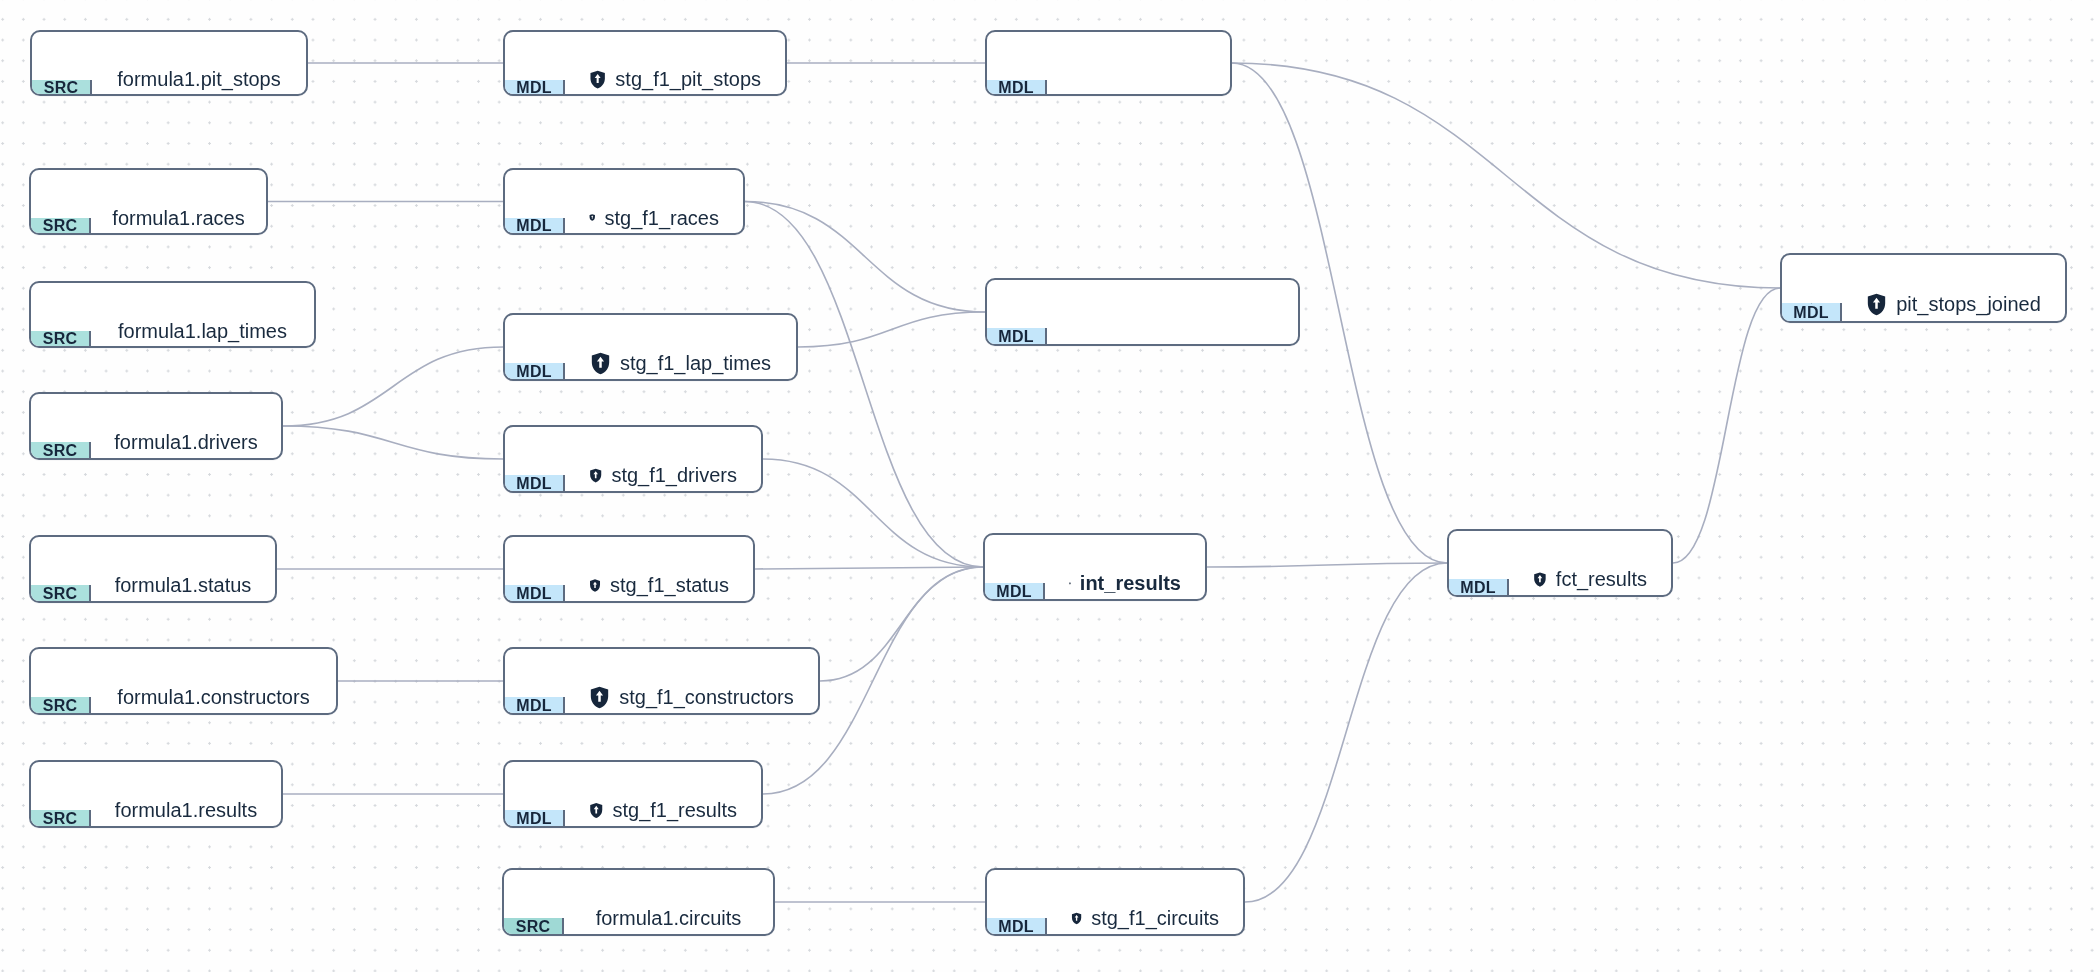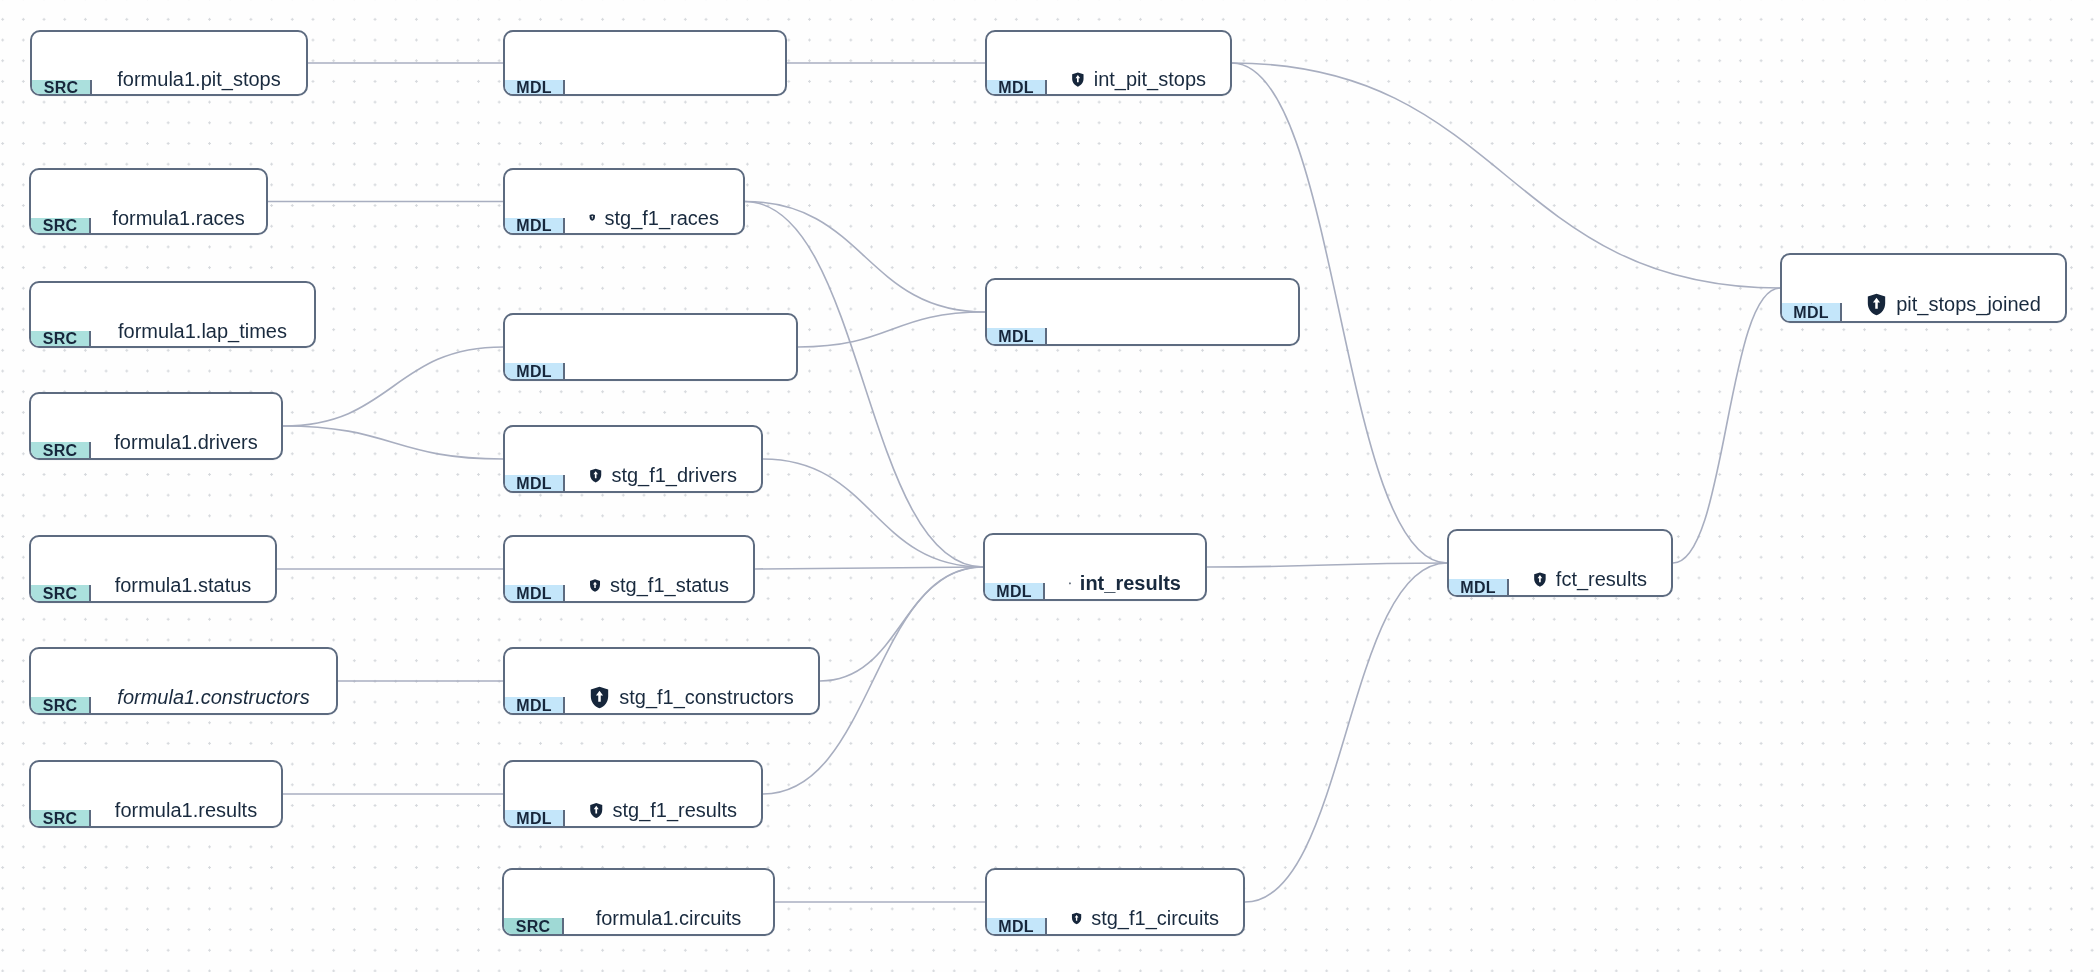--- a/index.html
+++ b/index.html
@@ -168,21 +168,21 @@
       <div class="node" style="left: 29px; top: 647px; width: 309px; height: 68px; border-color: rgb(93, 107, 128); background: rgb(255, 255, 255);">
         <div class="badge" style="background: rgb(171, 224, 221); border-right-color: rgb(93, 107, 128);">
           <svg class="icon" width="27" height="27" viewBox="0 0 24 24" fill="none" stroke="#16263b" stroke-width="1.9" stroke-linecap="round" stroke-linejoin="round">
             <ellipse cx="12" cy="5.4" rx="7.2" ry="3.1"></ellipse>
             <path d="M4.8 5.4v6.3c0 1.7 3.2 3.1 7.2 3.1s7.2-1.4 7.2-3.1V5.4"></path>
             <path d="M4.8 11.7v6.3c0 1.7 3.2 3.1 7.2 3.1s7.2-1.4 7.2-3.1v-6.3"></path>
           </svg>
           <span class="badge-label">SRC</span>
         </div>
         <div class="body">
-          <span class="label" style="color: rgb(25, 42, 62); font-style: italic;">formula1.constructors</span>
+          <span class="label" style="color: rgb(25, 42, 62);">formula1.constructors</span>
         </div>
       </div>
       <div class="node" style="left: 29px; top: 760px; width: 254px; height: 68px; border-color: rgb(93, 107, 128); background: rgb(255, 255, 255);">
         <div class="badge" style="background: rgb(171, 224, 221); border-right-color: rgb(93, 107, 128);">
           <svg class="icon" width="27" height="27" viewBox="0 0 24 24" fill="none" stroke="#16263b" stroke-width="1.9" stroke-linecap="round" stroke-linejoin="round">
             <ellipse cx="12" cy="5.4" rx="7.2" ry="3.1"></ellipse>
             <path d="M4.8 5.4v6.3c0 1.7 3.2 3.1 7.2 3.1s7.2-1.4 7.2-3.1V5.4"></path>
             <path d="M4.8 11.7v6.3c0 1.7 3.2 3.1 7.2 3.1s7.2-1.4 7.2-3.1v-6.3"></path>
           </svg>
           <span class="badge-label">SRC</span>
@@ -206,20 +206,27 @@
       </div>
       <div class="node" style="left: 503px; top: 30px; width: 284px; height: 66px; border-color: rgb(93, 107, 128); background: rgb(255, 255, 255);">
         <div class="badge" style="background: rgb(196, 230, 250); border-right-color: rgb(93, 107, 128);">
           <svg class="icon" width="29" height="29" viewBox="0 0 24 24" fill="none" stroke="#16263b" stroke-width="1.8" stroke-linecap="round" stroke-linejoin="round">
             <path d="M12 2.6 20.4 7v10L12 21.4 3.6 17V7Z"></path>
             <path d="M3.6 7 12 11.4 20.4 7"></path>
             <path d="M12 11.4V21.4"></path>
           </svg>
           <span class="badge-label">MDL</span>
         </div>
+        <div class="body">
+          <svg class="icon" width="21" height="23" viewBox="0 0 20 22">
+            <path fill="#16263b" d="M10 .8 18.3 3.4 V9.6 C18.3 15.3 15 19.5 10 21.4 C5 19.5 1.7 15.3 1.7 9.6 V3.4 Z"></path>
+            <path fill="#ffffff" d="M10 4.6 L13.4 9.2 H11.2 V15 H8.8 V9.2 H6.6 Z"></path>
+          </svg>
+          <span class="label" style="color: rgb(25, 42, 62);">stg_f1_pit_stops</span>
+        </div>
       </div>
       <div class="node" style="left: 503px; top: 168px; width: 242px; height: 67px; border-color: rgb(93, 107, 128); background: rgb(255, 255, 255);">
         <div class="badge" style="background: rgb(196, 230, 250); border-right-color: rgb(93, 107, 128);">
           <svg class="icon" width="29" height="29" viewBox="0 0 24 24" fill="none" stroke="#16263b" stroke-width="1.8" stroke-linecap="round" stroke-linejoin="round">
             <path d="M12 2.6 20.4 7v10L12 21.4 3.6 17V7Z"></path>
             <path d="M3.6 7 12 11.4 20.4 7"></path>
             <path d="M12 11.4V21.4"></path>
           </svg>
           <span class="badge-label">MDL</span>
         </div>
@@ -233,20 +240,27 @@
       </div>
       <div class="node" style="left: 503px; top: 313px; width: 295px; height: 68px; border-color: rgb(93, 107, 128); background: rgb(255, 255, 255);">
         <div class="badge" style="background: rgb(196, 230, 250); border-right-color: rgb(93, 107, 128);">
           <svg class="icon" width="29" height="29" viewBox="0 0 24 24" fill="none" stroke="#16263b" stroke-width="1.8" stroke-linecap="round" stroke-linejoin="round">
             <path d="M12 2.6 20.4 7v10L12 21.4 3.6 17V7Z"></path>
             <path d="M3.6 7 12 11.4 20.4 7"></path>
             <path d="M12 11.4V21.4"></path>
           </svg>
           <span class="badge-label">MDL</span>
         </div>
+        <div class="body">
+          <svg class="icon" width="21" height="23" viewBox="0 0 20 22">
+            <path fill="#16263b" d="M10 .8 18.3 3.4 V9.6 C18.3 15.3 15 19.5 10 21.4 C5 19.5 1.7 15.3 1.7 9.6 V3.4 Z"></path>
+            <path fill="#ffffff" d="M10 4.6 L13.4 9.2 H11.2 V15 H8.8 V9.2 H6.6 Z"></path>
+          </svg>
+          <span class="label" style="color: rgb(25, 42, 62);">stg_f1_lap_times</span>
+        </div>
       </div>
       <div class="node" style="left: 503px; top: 425px; width: 260px; height: 68px; border-color: rgb(93, 107, 128); background: rgb(255, 255, 255);">
         <div class="badge" style="background: rgb(196, 230, 250); border-right-color: rgb(93, 107, 128);">
           <svg class="icon" width="29" height="29" viewBox="0 0 24 24" fill="none" stroke="#16263b" stroke-width="1.8" stroke-linecap="round" stroke-linejoin="round">
             <path d="M12 2.6 20.4 7v10L12 21.4 3.6 17V7Z"></path>
             <path d="M3.6 7 12 11.4 20.4 7"></path>
             <path d="M12 11.4V21.4"></path>
           </svg>
           <span class="badge-label">MDL</span>
         </div>
@@ -327,27 +341,20 @@
         </div>
       </div>
       <div class="node" style="left: 985px; top: 30px; width: 247px; height: 66px; border-color: rgb(93, 107, 128); background: rgb(255, 255, 255);">
         <div class="badge" style="background: rgb(196, 230, 250); border-right-color: rgb(93, 107, 128);">
           <svg class="icon" width="29" height="29" viewBox="0 0 24 24" fill="none" stroke="#16263b" stroke-width="1.8" stroke-linecap="round" stroke-linejoin="round">
             <path d="M12 2.6 20.4 7v10L12 21.4 3.6 17V7Z"></path>
             <path d="M3.6 7 12 11.4 20.4 7"></path>
             <path d="M12 11.4V21.4"></path>
           </svg>
           <span class="badge-label">MDL</span>
-        </div>
-        <div class="body">
-          <svg class="icon" width="21" height="23" viewBox="0 0 20 22">
-            <path fill="#16263b" d="M10 .8 18.3 3.4 V9.6 C18.3 15.3 15 19.5 10 21.4 C5 19.5 1.7 15.3 1.7 9.6 V3.4 Z"></path>
-            <path fill="#ffffff" d="M10 4.6 L13.4 9.2 H11.2 V15 H8.8 V9.2 H6.6 Z"></path>
-          </svg>
-          <span class="label" style="color: rgb(25, 42, 62);">int_pit_stops</span>
         </div>
       </div>
       <div class="node" style="left: 985px; top: 278px; width: 315px; height: 68px; border-color: rgb(93, 107, 128); background: rgb(255, 255, 255);">
         <div class="badge" style="background: rgb(196, 230, 250); border-right-color: rgb(93, 107, 128);">
           <svg class="icon" width="29" height="29" viewBox="0 0 24 24" fill="none" stroke="#16263b" stroke-width="1.8" stroke-linecap="round" stroke-linejoin="round">
             <path d="M12 2.6 20.4 7v10L12 21.4 3.6 17V7Z"></path>
             <path d="M3.6 7 12 11.4 20.4 7"></path>
             <path d="M12 11.4V21.4"></path>
           </svg>
           <span class="badge-label">MDL</span>

